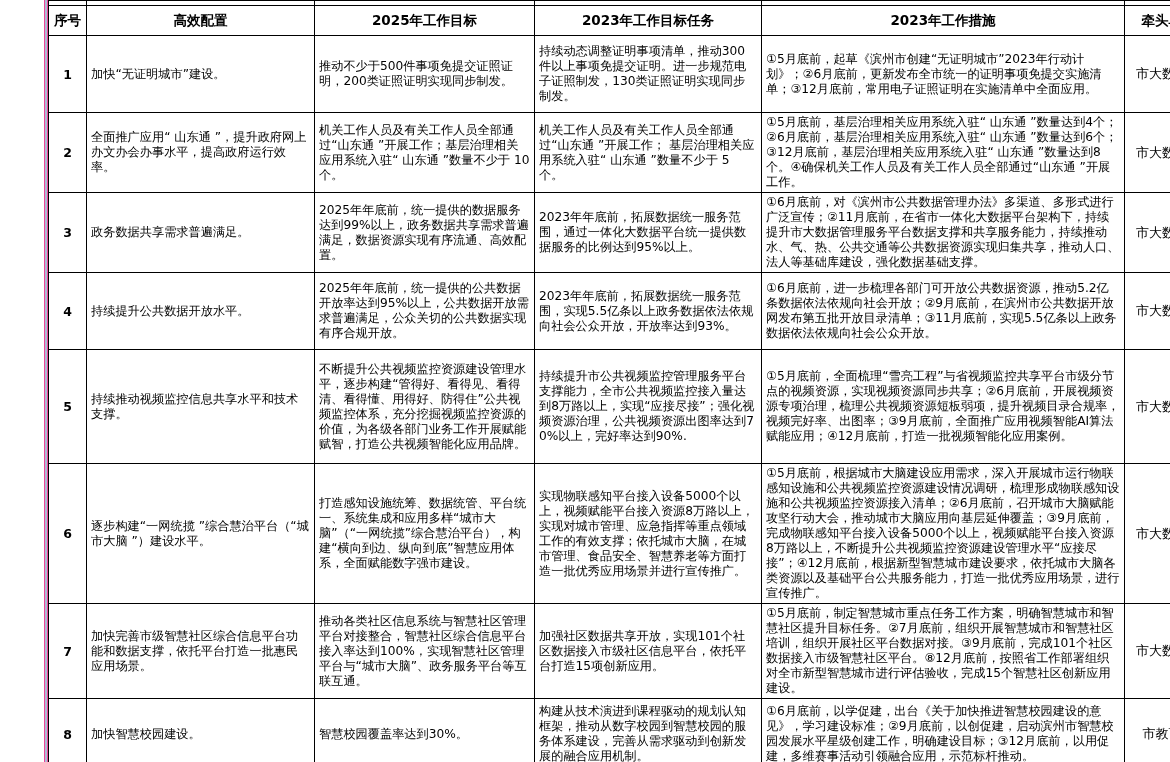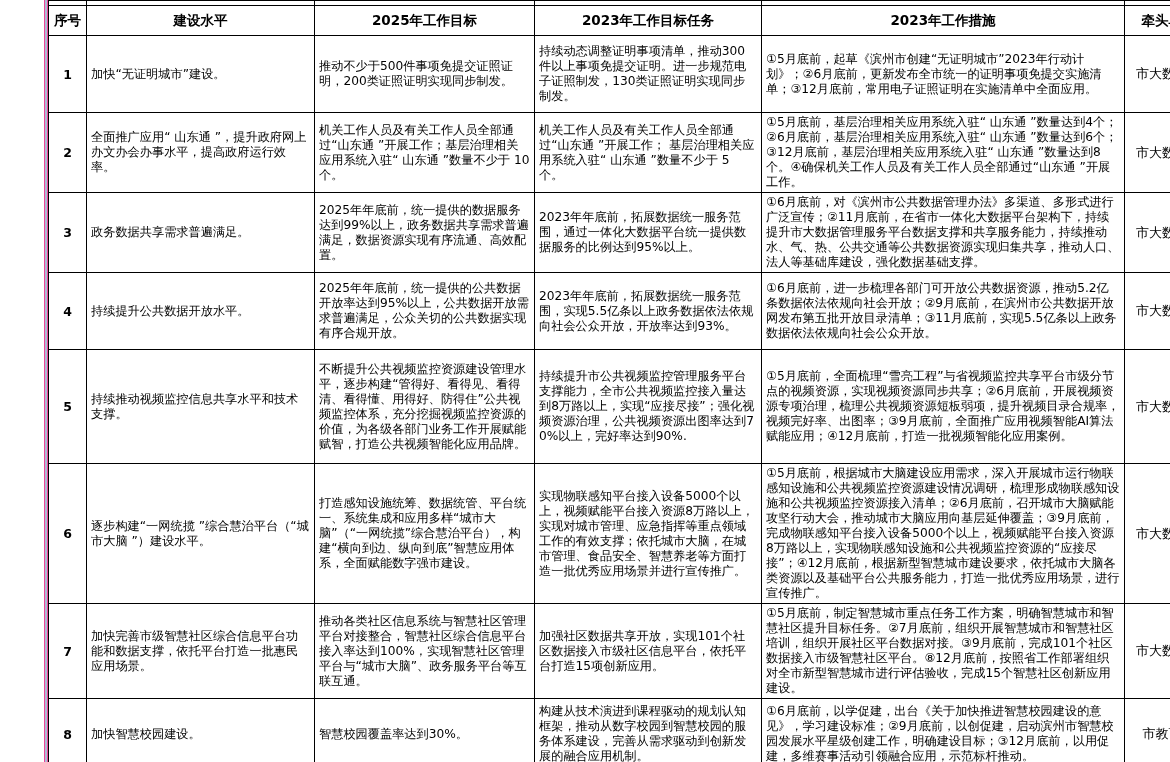--- a/index.html
+++ b/index.html
@@ -37,21 +37,21 @@
       <td></td>
           <td></td>
           <td></td>
       <td></td>
           <td></td>
           <td></td>
     </tr>
 
     <tr>
       <th class="hdr">序号</th>
-      <th class="hdr">建设水平</th>
+      <th class="hdr">高效配置</th>
       <th class="hdr">2025年工作目标</th>
       <th class="hdr">2023年工作目标任务</th>
       <th class="hdr">2023年工作措施</th>
       <th class="hdr">牵头单位</th>
     </tr>
 
     <tr class="r1">
       <td class="no">1</td>
       <td class="txt">加快“无证明城市”建设。</td>
       <td class="txt">推动不少于500件事项免提交证照证明，200类证照证明实现同步制发。</td>
@@ -94,21 +94,21 @@
       <td class="txt">持续提升市公共视频监控管理服务平台支撑能力，全市公共视频监控接入量达到8万路以上，实现“应接尽接”；强化视频资源治理，公共视频资源出图率达到70%以上，完好率达到90%.</td>
       <td class="txt">①5月底前，全面梳理“雪亮工程”与省视频监控共享平台市级分节点的视频资源，实现视频资源同步共享；②6月底前，开展视频资源专项治理，梳理公共视频资源短板弱项，提升视频目录合规率，视频完好率、出图率；③9月底前，全面推广应用视频智能AI算法赋能应用；④12月底前，打造一批视频智能化应用案例。</td>
       <td class="lead">市大数据局</td>
     </tr>
 
     <tr class="r6">
       <td class="no">6</td>
       <td class="txt">逐步构建“一网统揽 ”综合慧治平台（“城市大脑 ”）建设水平。</td>
       <td class="txt">打造感知设施统筹、数据统管、平台统一、系统集成和应用多样“城市大脑”（“一网统揽”综合慧治平台），构建“横向到边、纵向到底”智慧应用体系，全面赋能数字强市建设。</td>
       <td class="txt">实现物联感知平台接入设备5000个以上，视频赋能平台接入资源8万路以上，实现对城市管理、应急指挥等重点领域工作的有效支撑；依托城市大脑，在城市管理、食品安全、智慧养老等方面打造一批优秀应用场景并进行宣传推广。</td>
-      <td class="txt">①5月底前，根据城市大脑建设应用需求，深入开展城市运行物联感知设施和公共视频监控资源建设情况调研，梳理形成物联感知设施和公共视频监控资源接入清单；②6月底前，召开城市大脑赋能攻坚行动大会，推动城市大脑应用向基层延伸覆盖；③9月底前，完成物联感知平台接入设备5000个以上，视频赋能平台接入资源8万路以上，实现物联感知设施和公共视频监控资源的“应接尽接”；④12月底前，根据新型智慧城市建设要求，依托城市大脑各类资源以及基础平台公共服务能力，打造一批优秀应用场景，进行宣传推广。</td>
+      <td class="txt">①5月底前，根据城市大脑建设应用需求，深入开展城市运行物联感知设施和公共视频监控资源建设情况调研，梳理形成物联感知设施和公共视频监控资源接入清单；②6月底前，召开城市大脑赋能攻坚行动大会，推动城市大脑应用向基层延伸覆盖；③9月底前，完成物联感知平台接入设备5000个以上，视频赋能平台接入资源8万路以上，不断提升公共视频监控资源建设管理水平“应接尽接”；④12月底前，根据新型智慧城市建设要求，依托城市大脑各类资源以及基础平台公共服务能力，打造一批优秀应用场景，进行宣传推广。</td>
       <td class="lead">市大数据局</td>
     </tr>
 
     <tr class="r7">
       <td class="no">7</td>
       <td class="txt">加快完善市级智慧社区综合信息平台功能和数据支撑，依托平台打造一批惠民应用场景。</td>
       <td class="txt">推动各类社区信息系统与智慧社区管理平台对接整合，智慧社区综合信息平台接入率达到100%，实现智慧社区管理平台与“城市大脑”、政务服务平台等互联互通。</td>
       <td class="txt">加强社区数据共享开放，实现101个社区数据接入市级社区信息平台，依托平台打造15项创新应用。</td>
       <td class="txt">①5月底前，制定智慧城市重点任务工作方案，明确智慧城市和智慧社区提升目标任务。②7月底前，组织开展智慧城市和智慧社区培训，组织开展社区平台数据对接。③9月底前，完成101个社区数据接入市级智慧社区平台。⑧12月底前，按照省工作部署组织对全市新型智慧城市进行评估验收，完成15个智慧社区创新应用建设。</td>
       <td class="lead">市大数据局</td>

